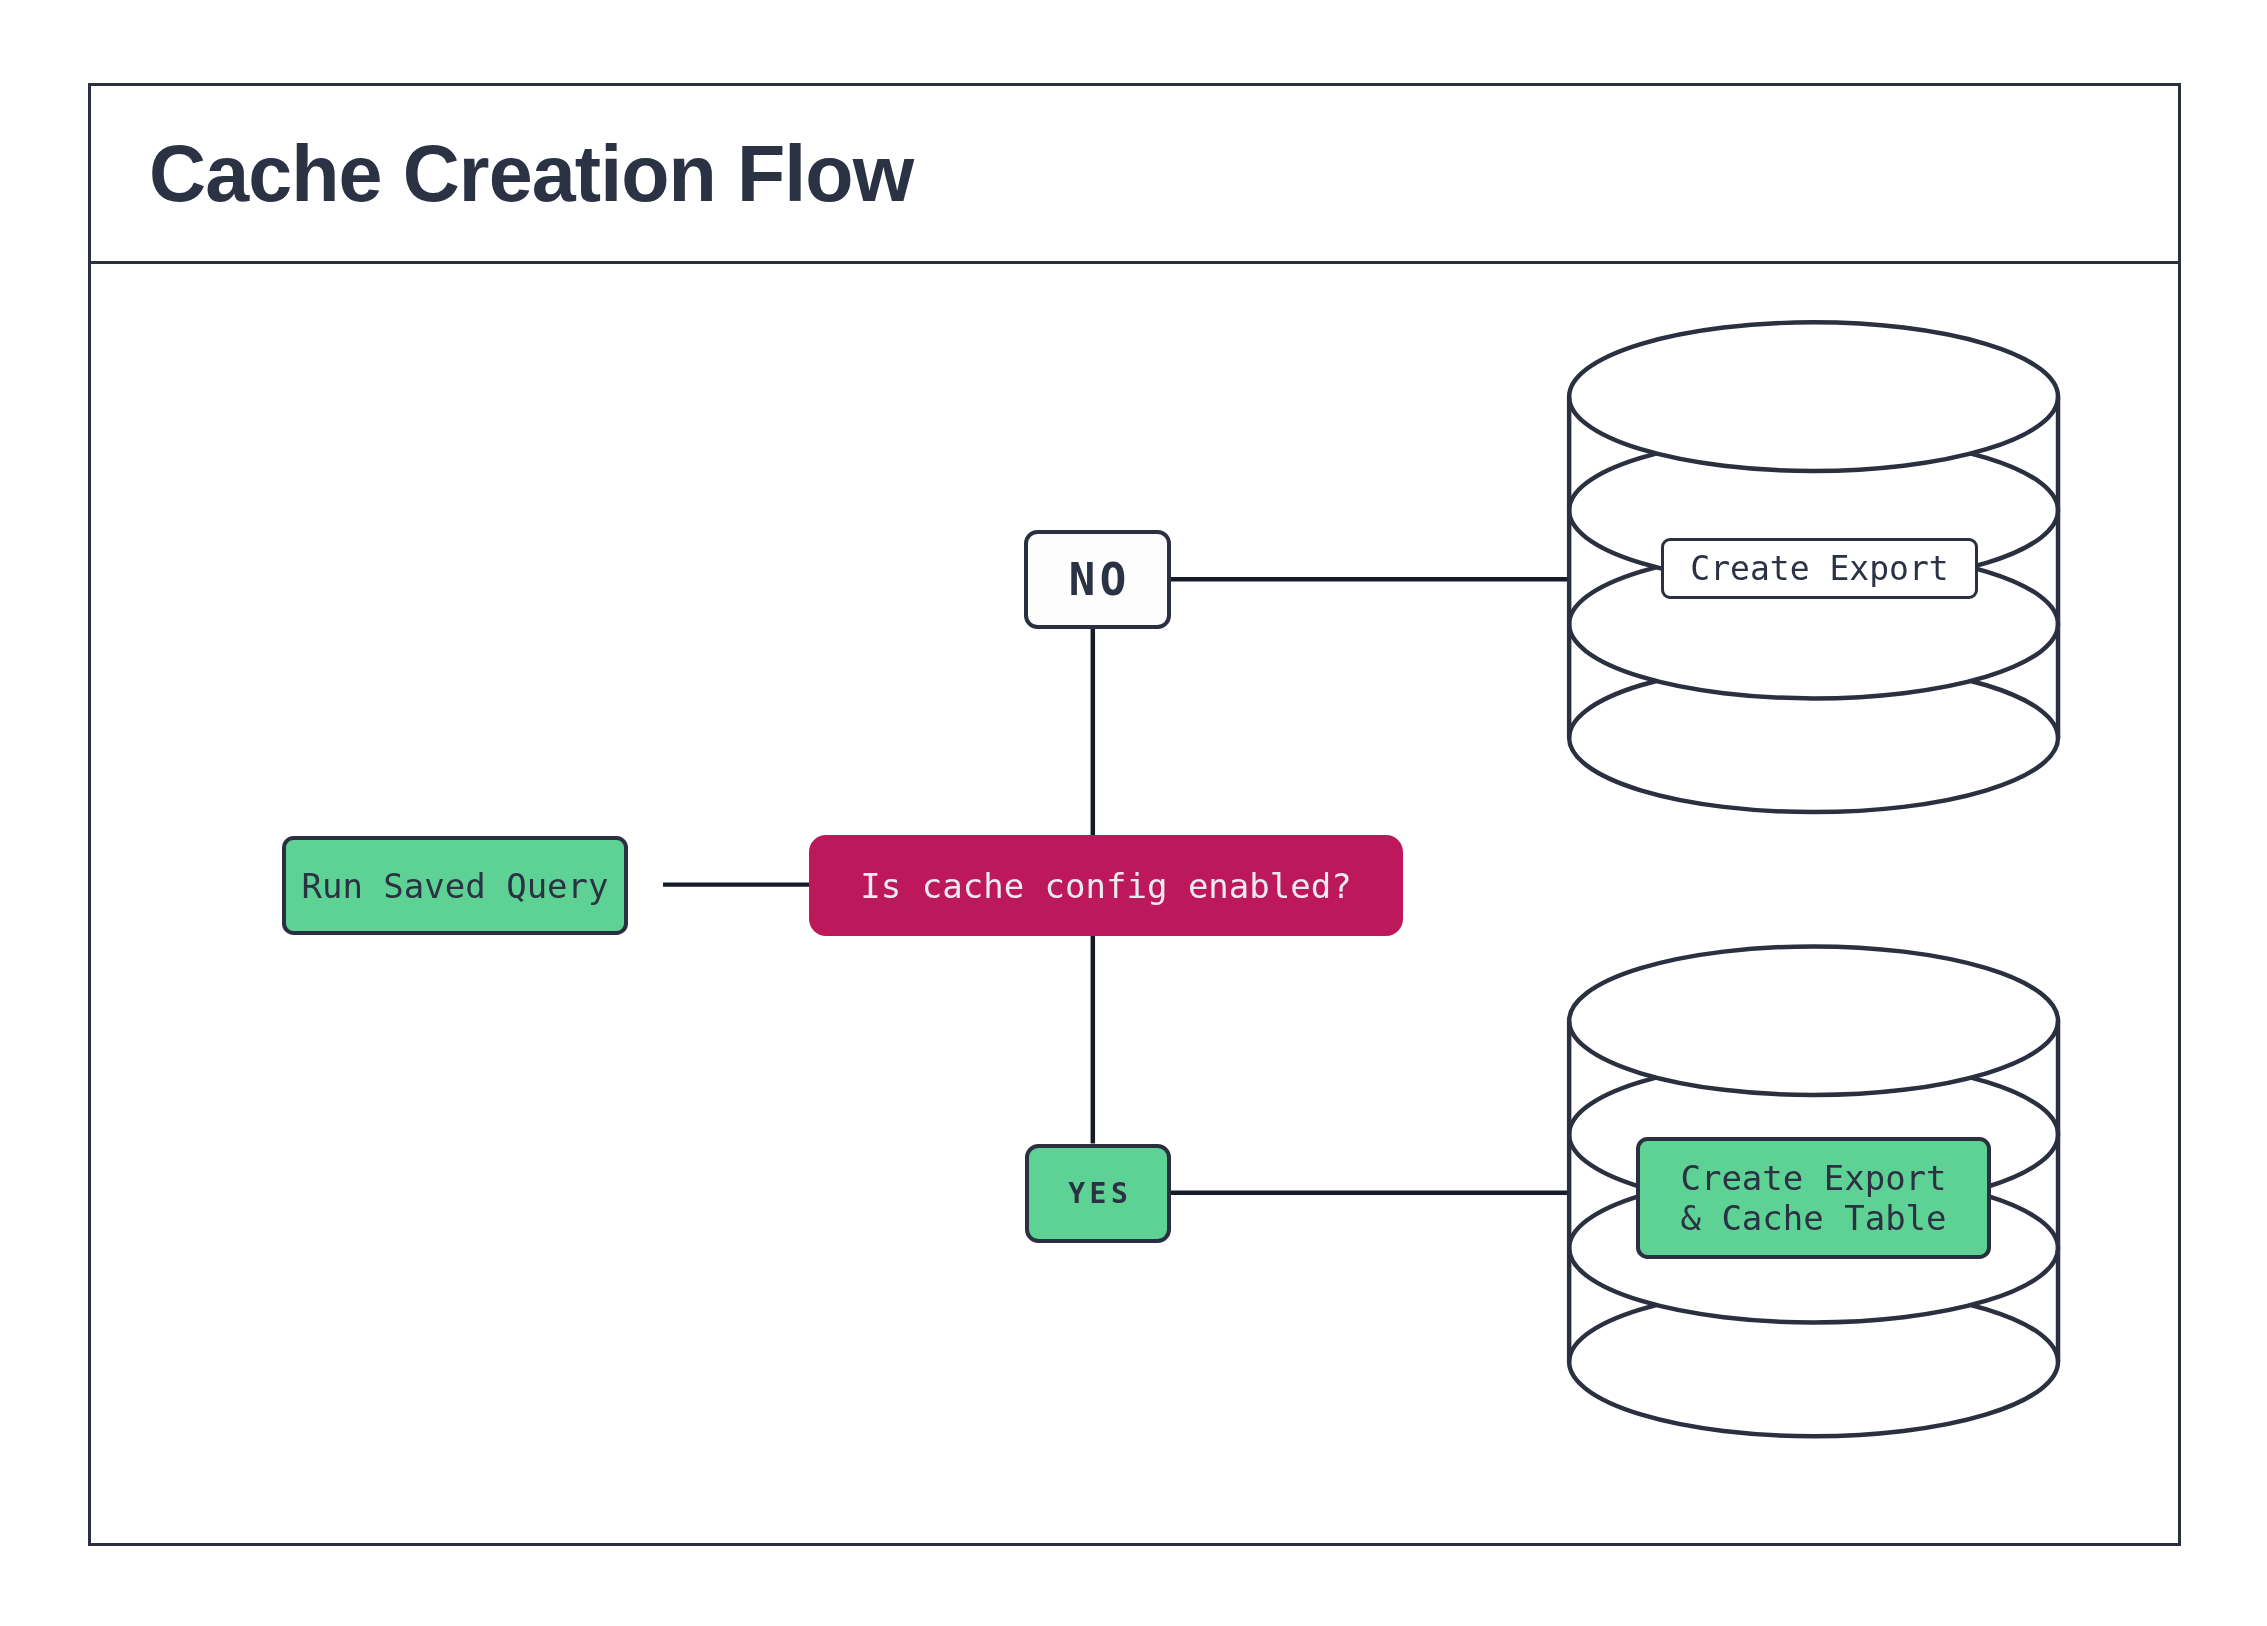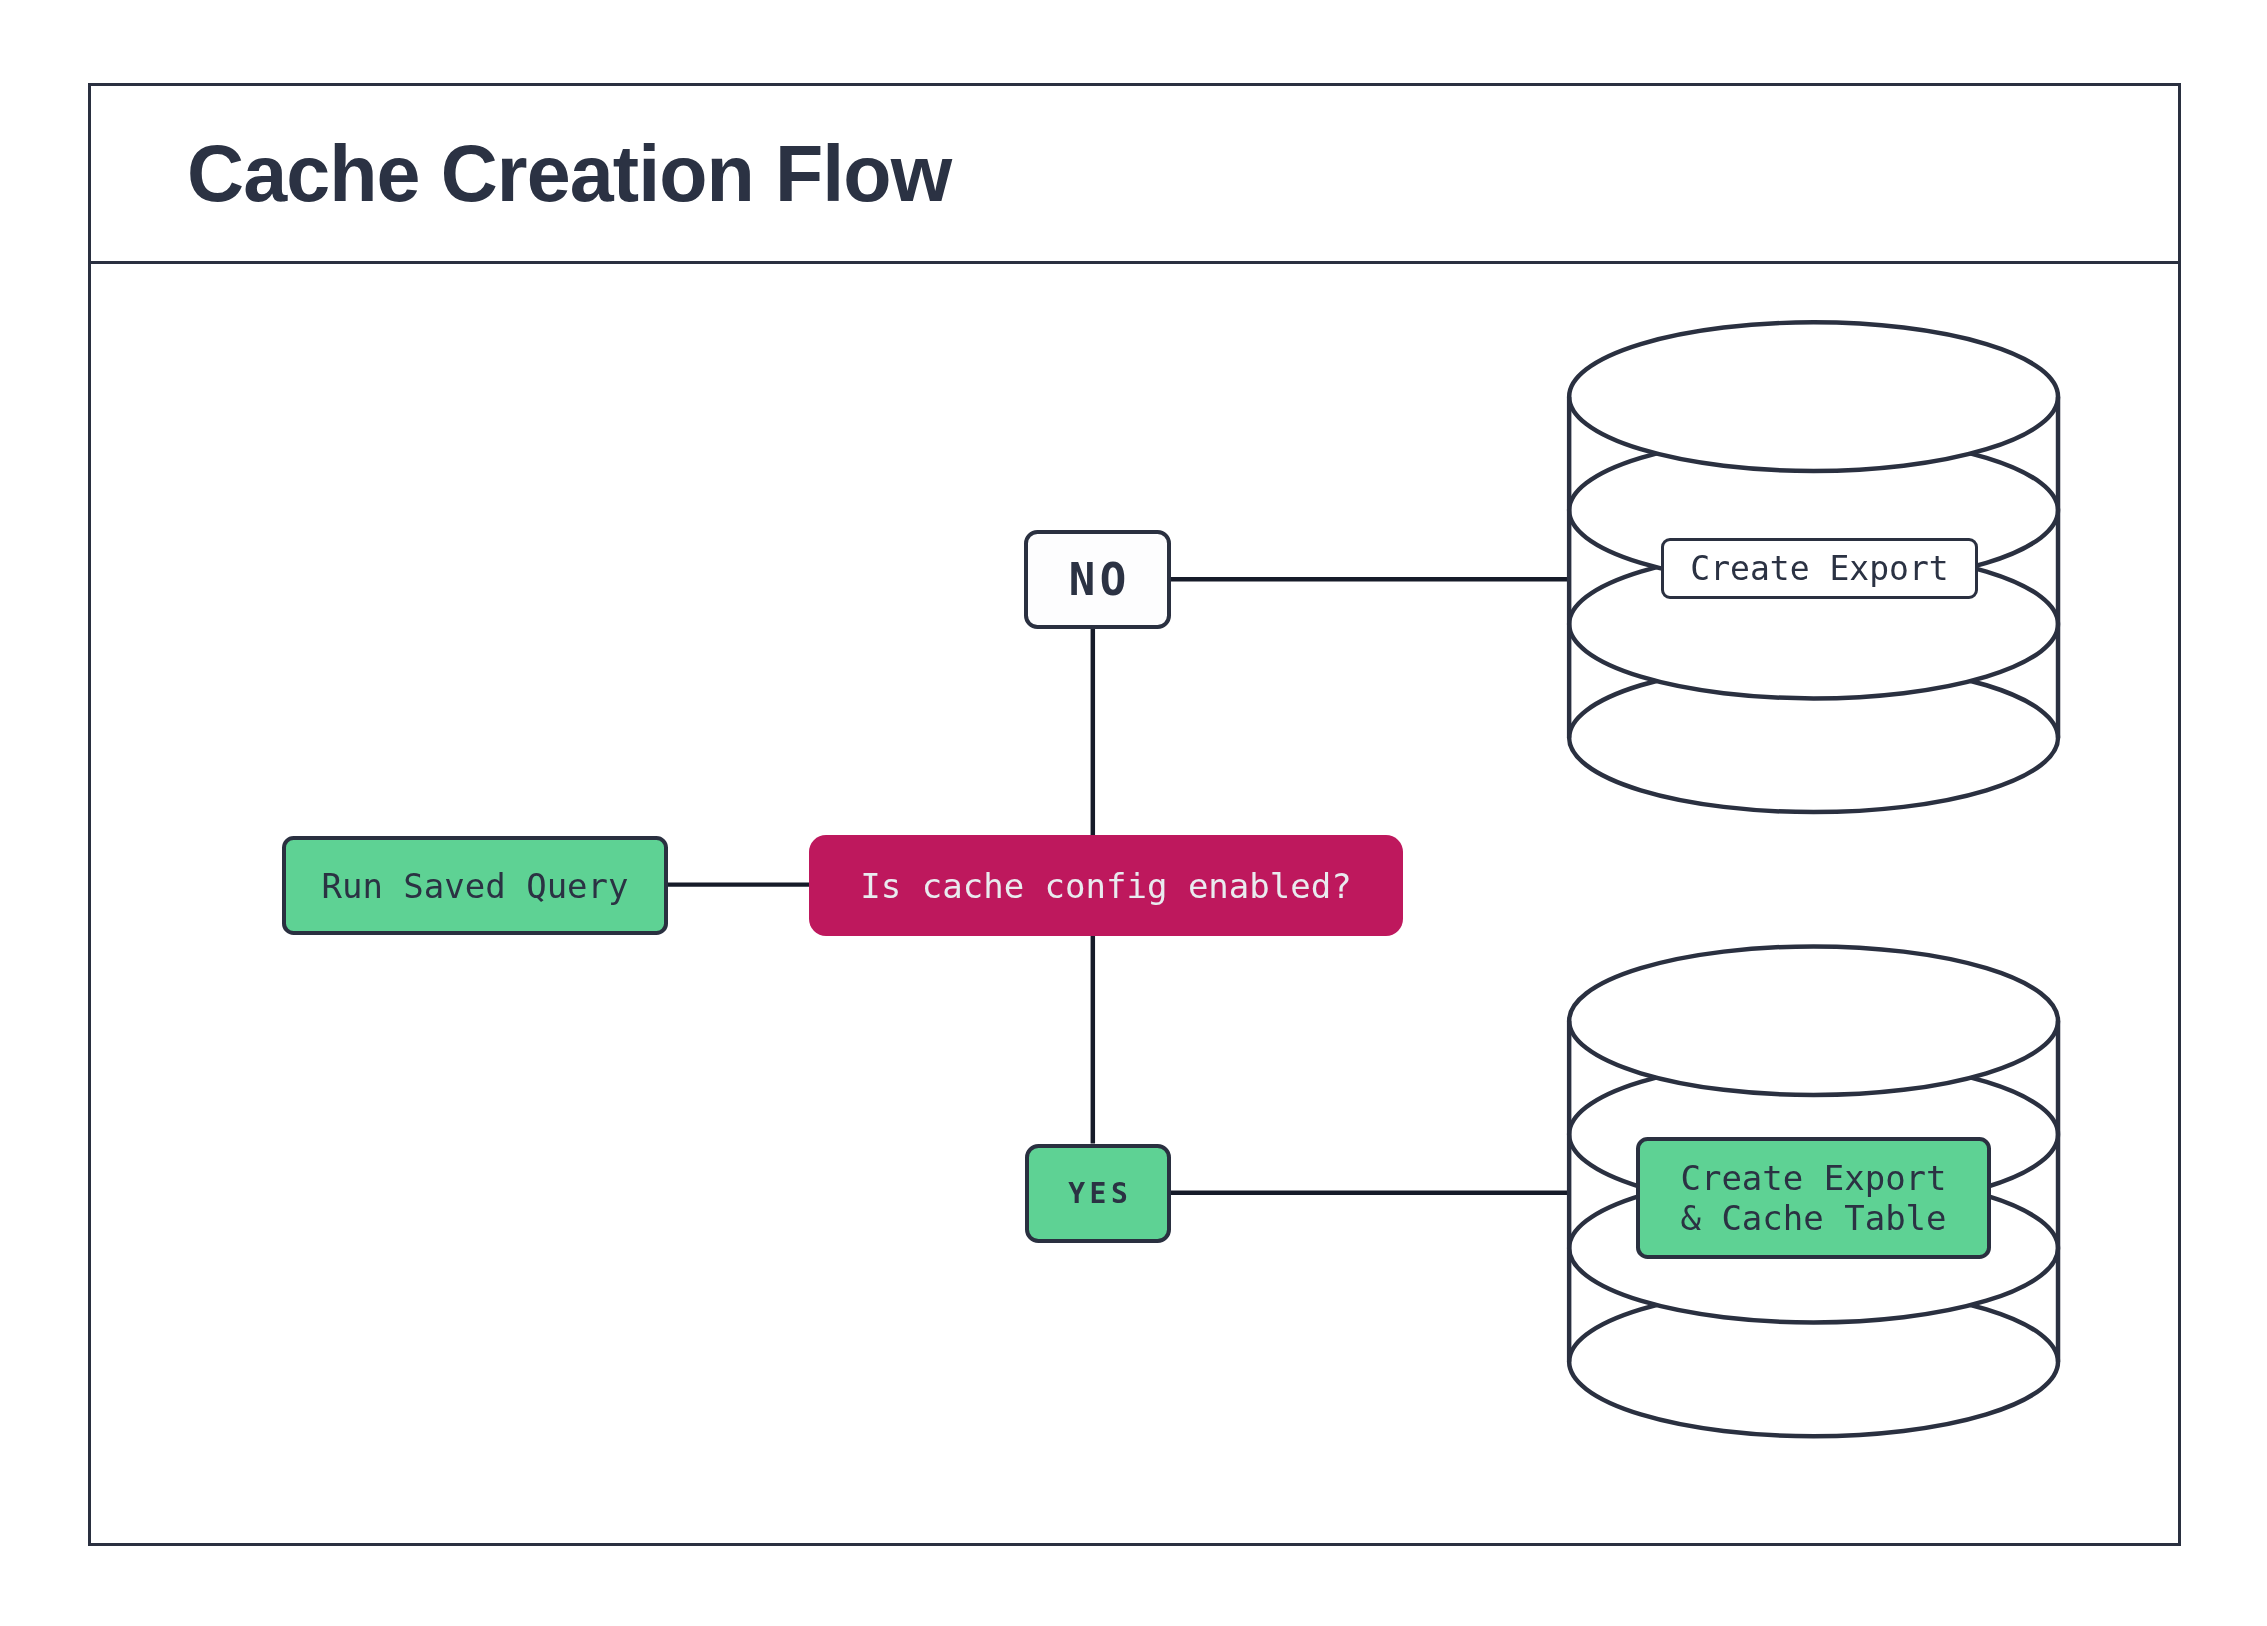--- a/index.html
+++ b/index.html
@@ -33,22 +33,22 @@
     left: 0;
     top: 0;
     width: 100%;
     height: 178px;
     border-bottom: 3.6px solid #2a3040;
     box-sizing: border-box;
     display: flex;
     align-items: center;
   }
   .frame-title {
-    margin: 8px;
-    padding-left: 88px;
+    margin: 0;
+    padding-left: 58px;
     font-size: 79px;
     font-weight: 700;
     letter-spacing: -0.9px;
     color: #2b3243;
     line-height: 1;
   }
   
   svg.diagram-layer {
     position: absolute;
     left: 0;
@@ -62,21 +62,21 @@
     box-sizing: border-box;
     display: flex;
     align-items: center;
     justify-content: center;
     text-align: center;
     font-family: "DejaVu Sans Mono", "Liberation Mono", monospace;
     color: #2b3243;
   }
   .node-start {
     left: 282px; top: 836px;
-    width: 386px; height: 99px;
+    width: 346px; height: 99px;
     background: #5ed294;
     border: 4.5px solid #2a3040;
     border-radius: 11.6px;
     font-size: 34px;
     font-weight: 500;
   }
   .node-question {
     left: 809px; top: 835px;
     width: 594px; height: 101px;
     background: #be185d;

